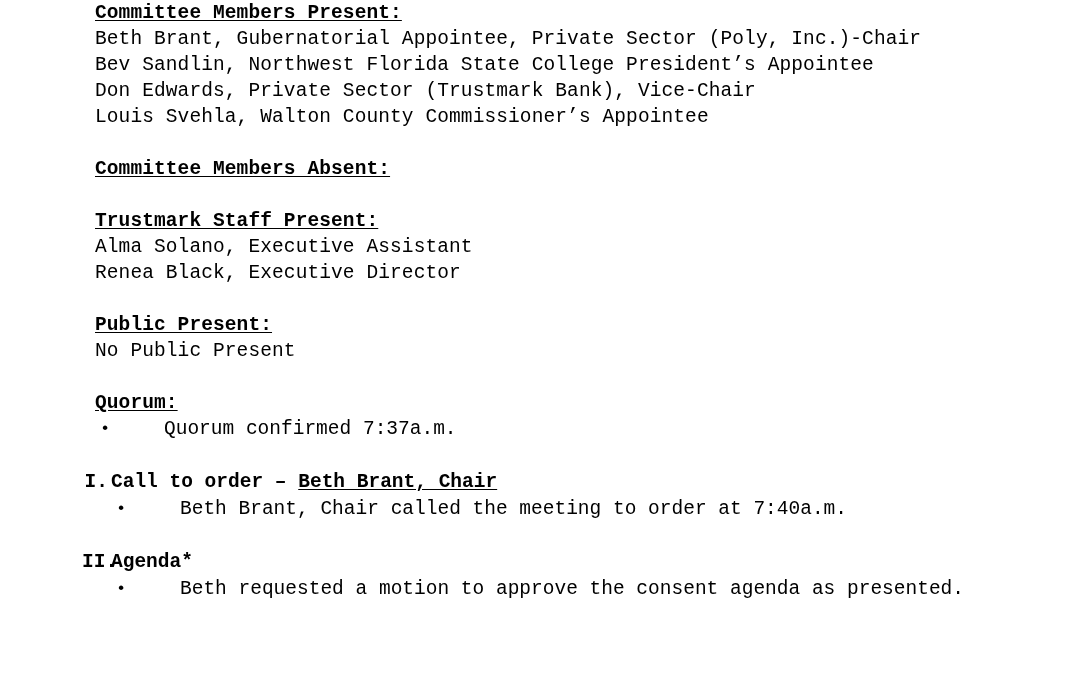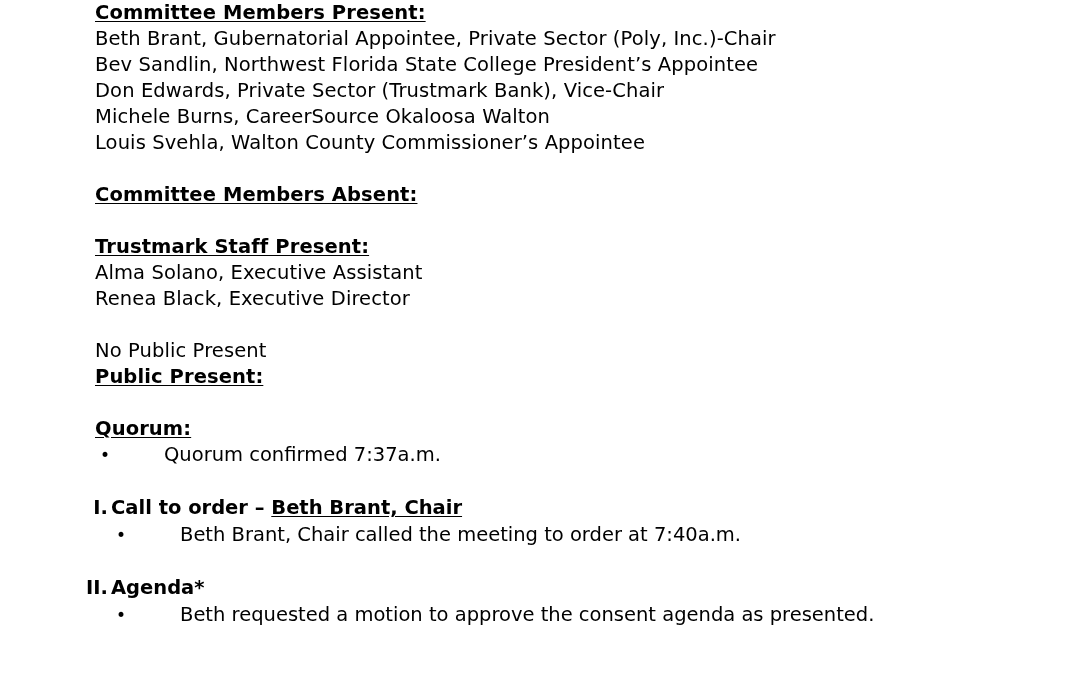--- a/index.html
+++ b/index.html
@@ -13,20 +13,21 @@
     overflow: hidden;
     font-family: "DejaVu Sans", "Liberation Sans", sans-serif;
     color: #000000;
   }
   .page {
     position: relative;
     width: 919px;
     height: 675px;
     padding: 14px;
     box-sizing: border-box;
+    font-family: Liberation Mono, monospace;
   }
   .content {
     position: absolute;
     left: 95px;
     top: 0px;
     width: 900px;
   }
   .line {
     font-size: 19.5px;
     line-height: 26px;
@@ -86,37 +87,36 @@
 </head>
 <body>
 
 <div class="page">
   <div class="content">
 
     <div class="line heading">Committee Members Present:</div>
     <div class="line">Beth Brant, Gubernatorial Appointee, Private Sector (Poly, Inc.)-Chair</div>
     <div class="line">Bev Sandlin, Northwest Florida State College President’s Appointee</div>
     <div class="line">Don Edwards, Private Sector (Trustmark Bank), Vice-Chair</div>
-    <div class="line">Michele Burns, CareerSource Okaloosa Walton</div>
     <div class="line">Louis Svehla, Walton County Commissioner’s Appointee</div>
 
     <div class="spacer"></div>
 
     <div class="line heading">Committee Members Absent:</div>
 
     <div class="spacer"></div>
 
     <div class="line heading">Trustmark Staff Present:</div>
     <div class="line">Alma Solano, Executive Assistant</div>
     <div class="line">Renea Black, Executive Director</div>
 
     <div class="spacer"></div>
 
+    <div class="line heading">Public Present:</div>
     <div class="line">No Public Present</div>
-    <div class="line heading">Public Present:</div>
 
     <div class="spacer"></div>
 
     <div class="line heading">Quorum:</div>
     <div class="bullet-line">
       <span class="bullet-dot">•</span>
       <span class="bullet-text">Quorum confirmed 7:37a.m.</span>
     </div>
 
     <div class="spacer"></div>

